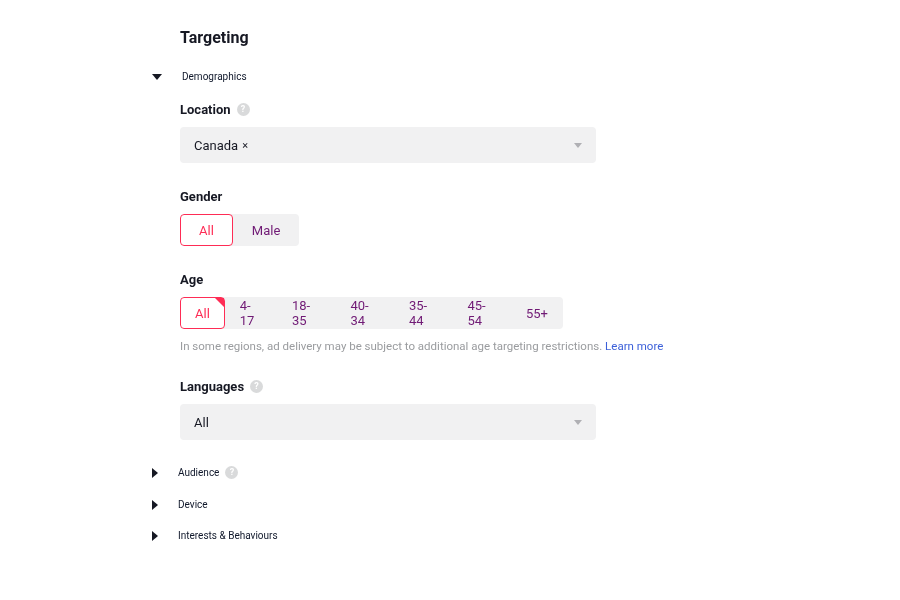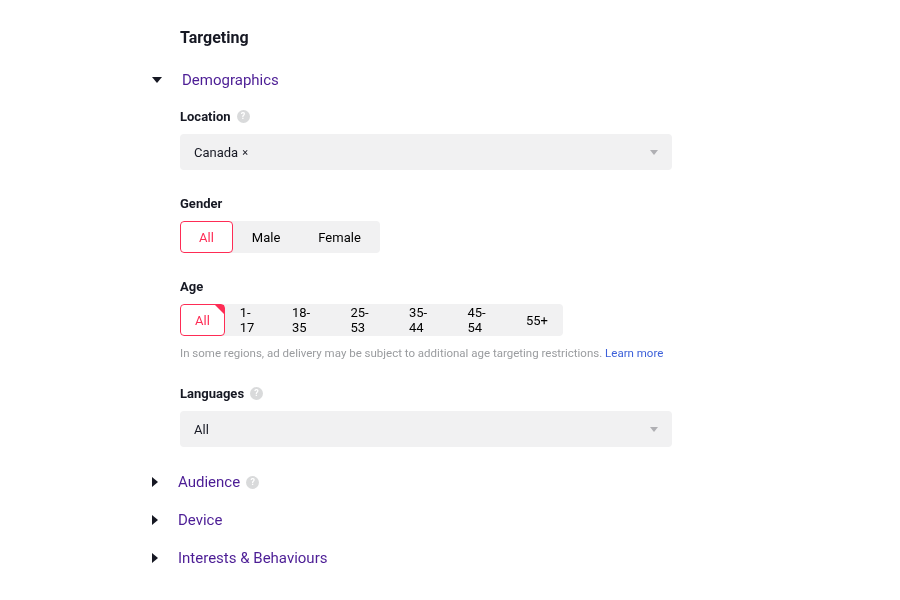--- a/index.html
+++ b/index.html
@@ -37,22 +37,22 @@
       border-left: 5px solid transparent;
       border-right: 5px solid transparent;
       border-top: 6px solid #161823;
     }
     .caret.right {
       border-top: 5px solid transparent;
       border-bottom: 5px solid transparent;
       border-left: 6px solid #161823;
     }
     .section-label {
-      font-size: 15px;
-      color: #4c1d95;
+      font-size: 10px;
+      color: #0f172a;
       font-weight: 400;
     }
     .help-icon {
       display: inline-flex;
       align-items: center;
       justify-content: center;
       width: 13px;
       height: 13px;
       border-radius: 50%;
       background: #d9dadb;
@@ -69,21 +69,21 @@
       display: flex;
       align-items: center;
       margin-bottom: 10px;
     }
     .field-label {
       font-size: 13px;
       font-weight: 700;
       color: #161823;
     }
     .select-box {
-      width: 492px;
+      width: 416px;
       height: 36px;
       background: #f1f1f2;
       border-radius: 4px;
       display: flex;
       align-items: center;
       justify-content: space-between;
       padding: 0 14px;
       cursor: pointer;
     }
     .select-box .value {
@@ -113,21 +113,21 @@
       width: fit-content;
     }
     .btn-group.wide { width: 383px; }
     .btn-option {
       padding: 0 18px;
       height: 32px;
       display: flex;
       align-items: center;
       justify-content: center;
       font-size: 13px;
-      color: #000000;
+      color: #701a75;
       cursor: pointer;
       border: 1px solid transparent;
       background: transparent;
       position: relative;
     }
     .btn-option.active {
       background: #fff;
       border: 1px solid #fe2c55;
       color: #fe2c55;
       border-radius: 4px;
@@ -183,33 +183,32 @@
     </div>
   </div>
 
   <div class="field">
     <div class="field-label-row">
       <span class="field-label">Gender</span>
     </div>
     <div class="btn-group gender-group">
       <div class="btn-option active">All</div>
       <div class="btn-option">Male</div>
-      <div class="btn-option">Female</div>
     </div>
   </div>
 
   <div class="field">
     <div class="field-label-row">
       <span class="field-label">Age</span>
     </div>
     <div class="btn-group age-group wide">
       <div class="btn-option active corner">All</div>
-      <div class="btn-option">1-17</div>
+      <div class="btn-option">4-17</div>
       <div class="btn-option">18-35</div>
-      <div class="btn-option">25-53</div>
+      <div class="btn-option">40-34</div>
       <div class="btn-option">35-44</div>
       <div class="btn-option">45-54</div>
       <div class="btn-option">55+</div>
     </div>
     <div class="note">
       <span>In some regions, ad delivery may be subject to additional age targeting restrictions. </span><a>Learn more</a>
     </div>
   </div>
 
   <div class="field">

